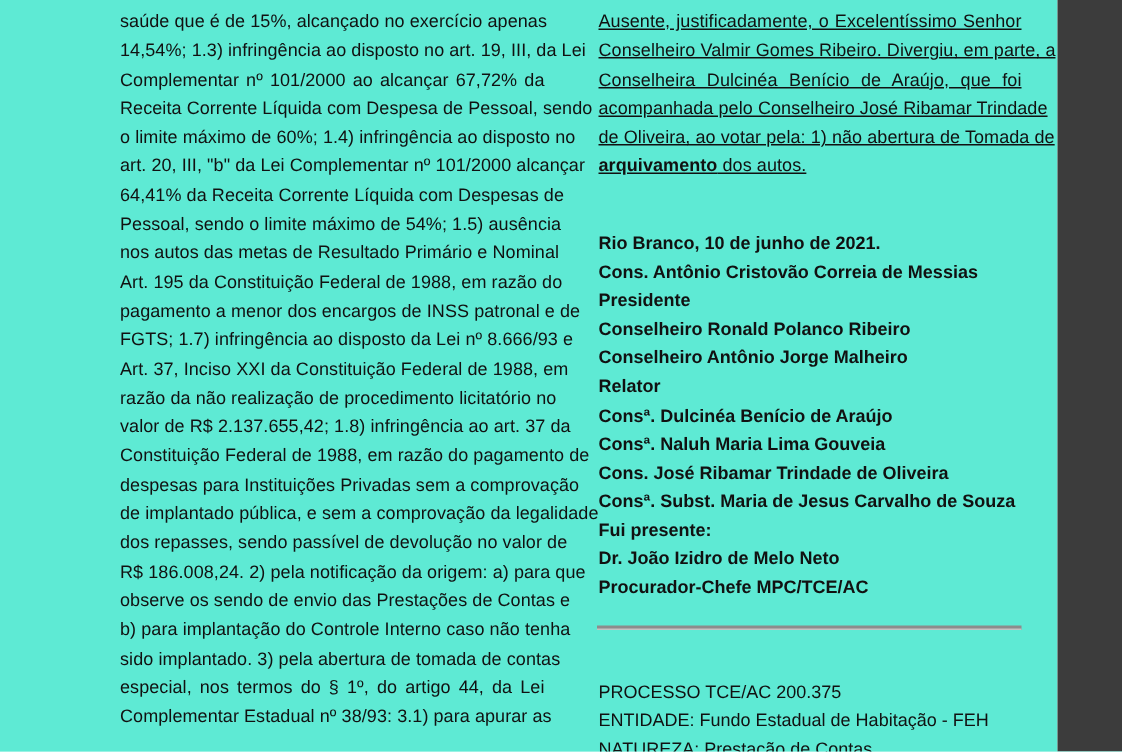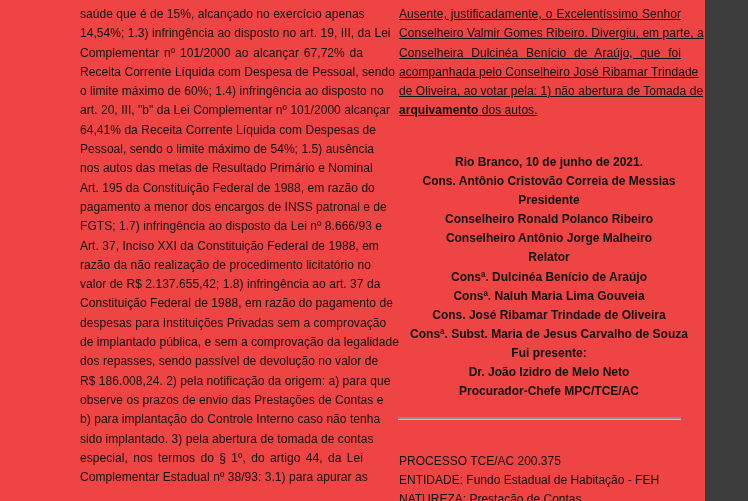--- a/index.html
+++ b/index.html
@@ -3,33 +3,33 @@
   <meta charset="utf-8">
   <style>
     html, body { margin: 0; padding: 0; }
     body {
       width: 748px; height: 501px; overflow: hidden;
       background: #ffffff;
       font-family: "Liberation Sans", sans-serif;
       font-size: 12px; color: #111;
       position: relative;
     }
-    .page { position: absolute; left: 0; top: 0; width: 705px; height: 501px; background: #ef4444; }
+    .page { position: absolute; left: 0; top: 0; width: 705px; height: 501px; background: #5eead4; }
     .col { position: absolute; top: 0; }
     .col-left { left: 80px; width: 283px; top: 5px; }
     .col-right { left: 399px; width: 282px; top: 5px; text-decoration: underline; }
     .para {
       line-height: 19.3px; text-align: justify; margin: 0;
       letter-spacing: 0.05px;
     }
     .para .ln { display: block; text-align: justify; text-align-last: justify; white-space: nowrap; }
     .para .ln.last { text-align-last: left; }
     .b { font-weight: bold; }
     .sig { position: absolute; left: 399px; top: 153px; width: 300px; }
-    .sig div { line-height: 19.1px; font-weight: bold; white-space: nowrap; text-align: center; }
+    .sig div { line-height: 19.1px; font-weight: bold; white-space: nowrap; }
     .sep {
       position: absolute; left: 398px; top: 417px; width: 283px; height: 2px;
       background: #8c8c8c; border-bottom: 1px solid #c4c4c4;
     }
     .proc { position: absolute; left: 399px; top: 452px; width: 300px; }
     .proc div { line-height: 19.2px; white-space: nowrap; }
     .dark-panel {
       position: absolute; left: 705px; top: 0; width: 43px; height: 501px;
       background: #3c3c3c;
     }
@@ -54,21 +54,21 @@
       <span class="ln">pagamento a menor dos encargos de INSS patronal e de</span>
       <span class="ln">FGTS; 1.7) infringência ao disposto da Lei nº 8.666/93 e</span>
       <span class="ln">Art. 37, Inciso XXI da Constituição Federal de 1988, em</span>
       <span class="ln">razão da não realização de procedimento licitatório no</span>
       <span class="ln">valor de R$ 2.137.655,42; 1.8) infringência ao art. 37 da</span>
       <span class="ln">Constituição Federal de 1988, em razão do pagamento de</span>
       <span class="ln">despesas para Instituições Privadas sem a comprovação</span>
       <span class="ln">de implantado pública, e sem a comprovação da legalidade</span>
       <span class="ln">dos repasses, sendo passível de devolução no valor de</span>
       <span class="ln">R$ 186.008,24. 2) pela notificação da origem: a) para que</span>
-      <span class="ln">observe os prazos de envio das Prestações de Contas e</span>
+      <span class="ln">observe os sendo de envio das Prestações de Contas e</span>
       <span class="ln">b) para implantação do Controle Interno caso não tenha</span>
       <span class="ln">sido implantado. 3) pela abertura de tomada de contas</span>
       <span class="ln">especial, nos termos do § 1º, do artigo 44, da Lei</span>
       <span class="ln">Complementar Estadual nº 38/93: 3.1) para apurar as</span>
     </p>
   </div>
 
   <div class="col col-right">
     <p class="para">
       <span class="ln">Ausente, justificadamente, o Excelentíssimo Senhor</span>

